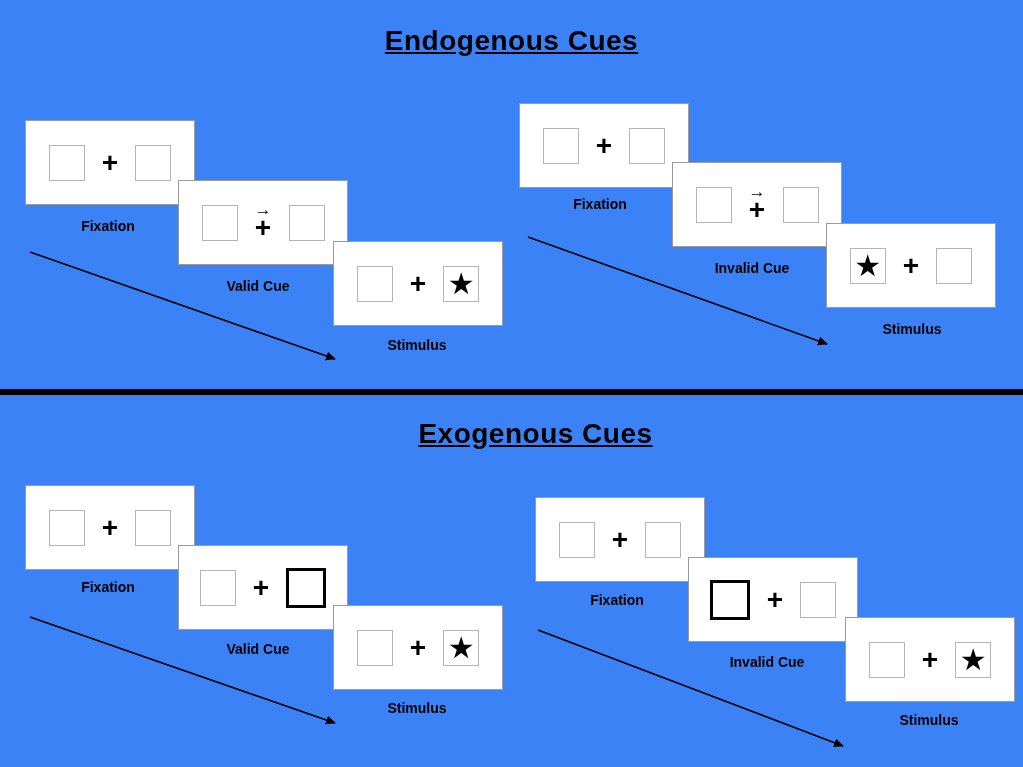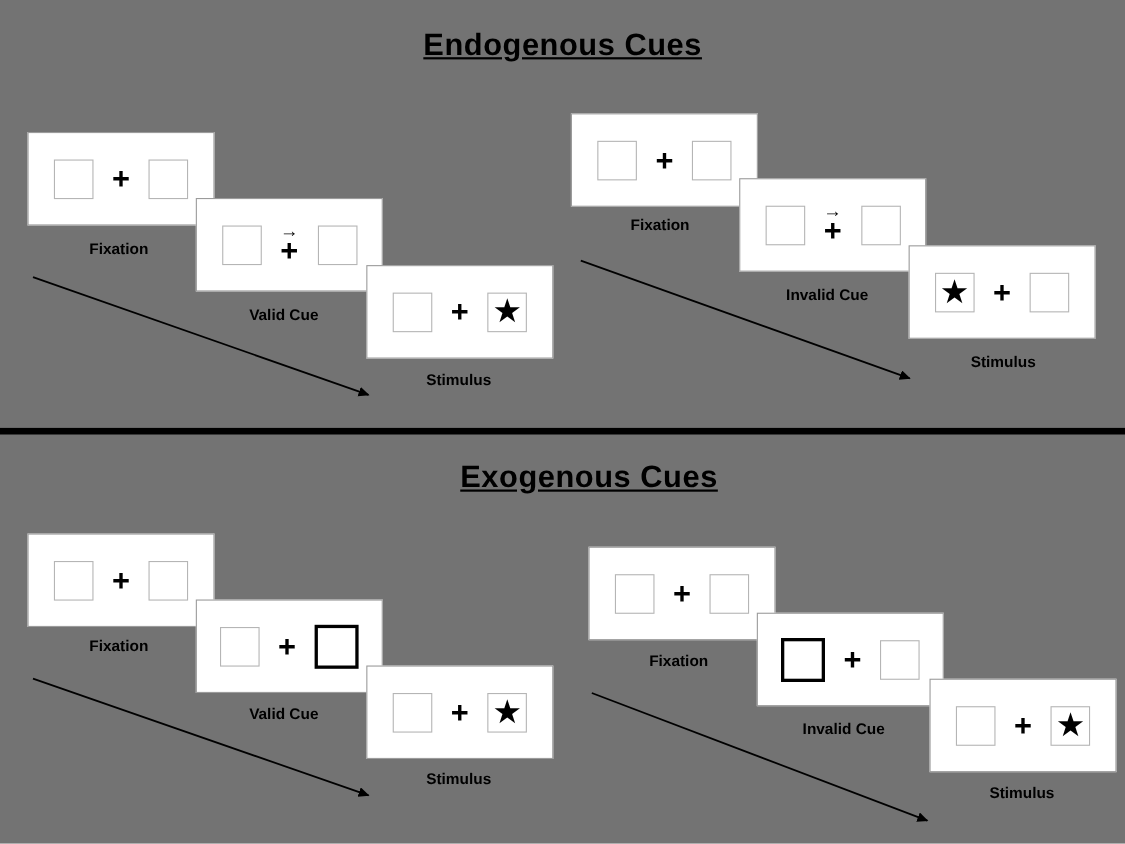--- a/index.html
+++ b/index.html
@@ -5,21 +5,21 @@
   html, body {
     margin: 0;
     padding: 0;
     background: #ffffff;
     font-family: "Liberation Sans", sans-serif;
   }
   .canvas {
     position: relative;
     width: 1023px;
     height: 767px;
-    background: #737373;
+    background: #3b82f6;
     overflow: hidden;
   }
   .section-title {
     position: absolute;
     width: 100%;
     text-align: center;
     font-size: 28px;
     font-weight: bold;
     color: #000;
     text-decoration: underline;

